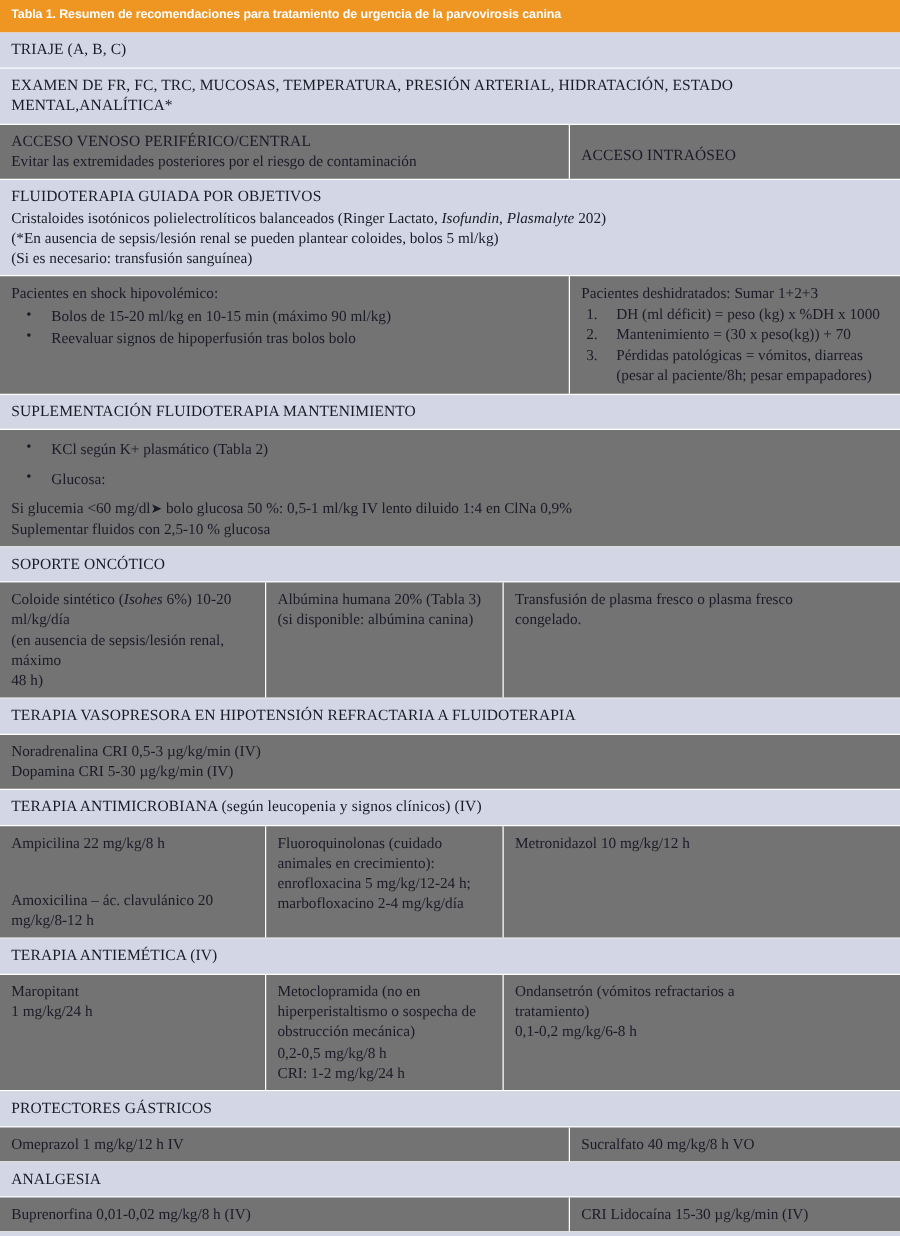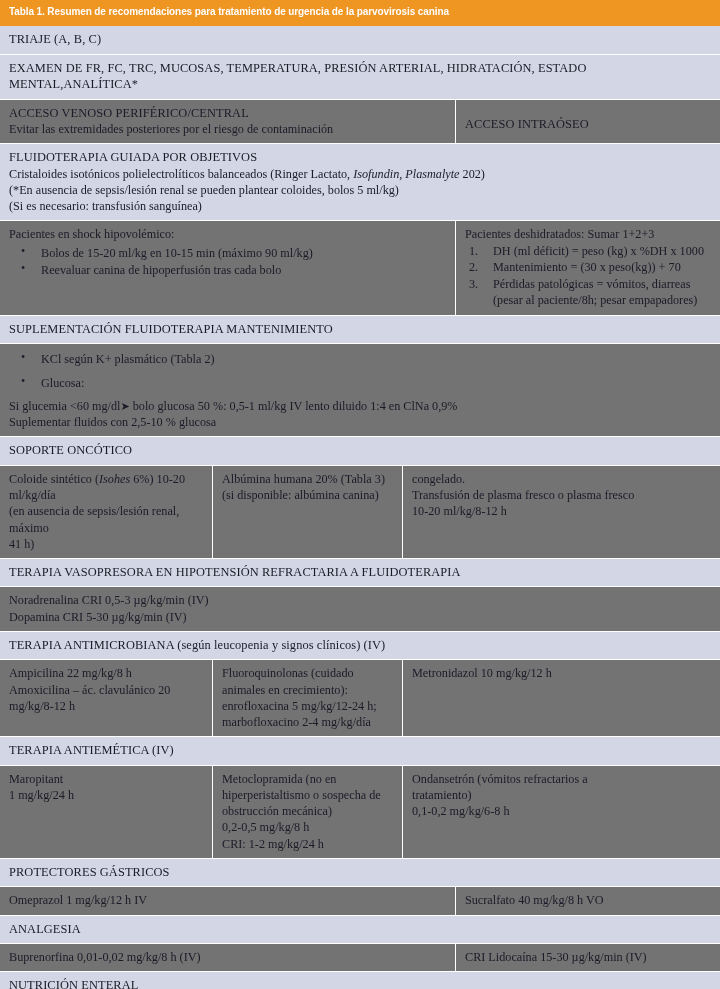--- a/index.html
+++ b/index.html
@@ -143,21 +143,21 @@
       <div class="sub">(*En ausencia de sepsis/lesión renal se pueden plantear coloides, bolos 5 ml/kg)</div>
       <div class="sub">(Si es necesario: transfusión sanguínea)</div>
     </div>
   </div>
 
   <div class="row body-row">
     <div class="cell c-2a">
       <div class="sub">Pacientes en shock hipovolémico:</div>
       <ul class="bul">
         <li class="sub">Bolos de 15-20 ml/kg en 10-15 min (máximo 90 ml/kg)</li>
-        <li class="sub">Reevaluar canina de hipoperfusión tras cada bolo</li>
+        <li class="sub">Reevaluar signos de hipoperfusión tras bolos bolo</li>
       </ul>
     </div>
     <div class="cell c-2b">
       <div class="sub">Pacientes deshidratados: Sumar 1+2+3</div>
       <ol class="num">
         <li class="sub">DH (ml déficit) = peso (kg) x %DH x 1000</li>
         <li class="sub">Mantenimiento = (30 x peso(kg)) + 70</li>
         <li class="sub">Pérdidas patológicas = vómitos, diarreas (pesar al paciente/8h; pesar empapadores)</li>
       </ol>
     </div>
@@ -179,30 +179,29 @@
   </div>
 
   <div class="row hdr">
     <div class="cell c-full cap">SOPORTE ONCÓTICO</div>
   </div>
 
   <div class="row body-row">
     <div class="cell c-3a">
       <div class="sub"><span>Coloide sintético (</span><em>Isohes</em><span> 6%) 10-20 ml/kg/día</span></div>
       <div class="sub">(en ausencia de sepsis/lesión renal, máximo</div>
-      <div class="sub">41 h)</div>
+      <div class="sub">48 h)</div>
     </div>
     <div class="cell c-3b">
       <div class="sub">Albúmina humana 20% (Tabla 3)</div>
       <div class="sub">(si disponible: albúmina canina)</div>
     </div>
     <div class="cell c-3c">
+      <div class="sub">Transfusión de plasma fresco o plasma fresco</div>
       <div class="sub">congelado.</div>
-      <div class="sub">Transfusión de plasma fresco o plasma fresco</div>
-      <div class="sub">10-20 ml/kg/8-12 h</div>
     </div>
   </div>
 
   <div class="row hdr">
     <div class="cell c-full cap">TERAPIA VASOPRESORA EN HIPOTENSIÓN REFRACTARIA A FLUIDOTERAPIA</div>
   </div>
 
   <div class="row body-row">
     <div class="cell c-full">
       <div class="sub">Noradrenalina CRI 0,5-3 µg/kg/min (IV)</div>
@@ -210,21 +209,21 @@
     </div>
   </div>
 
   <div class="row hdr">
     <div class="cell c-full cap">TERAPIA ANTIMICROBIANA (según leucopenia y signos clínicos) (IV)</div>
   </div>
 
   <div class="row body-row">
     <div class="cell c-3a">
       <div class="sub">Ampicilina 22 mg/kg/8 h</div>
-      <div class="sub" style="">Amoxicilina – ác. clavulánico 20 mg/kg/8-12 h</div>
+      <div class="sub" style="margin-top:30px;">Amoxicilina – ác. clavulánico 20 mg/kg/8-12 h</div>
     </div>
     <div class="cell c-3b">
       <div class="sub">Fluoroquinolonas (cuidado</div>
       <div class="sub">animales en crecimiento):</div>
       <div class="sub">enrofloxacina 5 mg/kg/12-24 h;</div>
       <div class="sub">marbofloxacino 2-4 mg/kg/día</div>
     </div>
     <div class="cell c-3c">
       <div class="sub">Metronidazol 10 mg/kg/12 h</div>
     </div>

